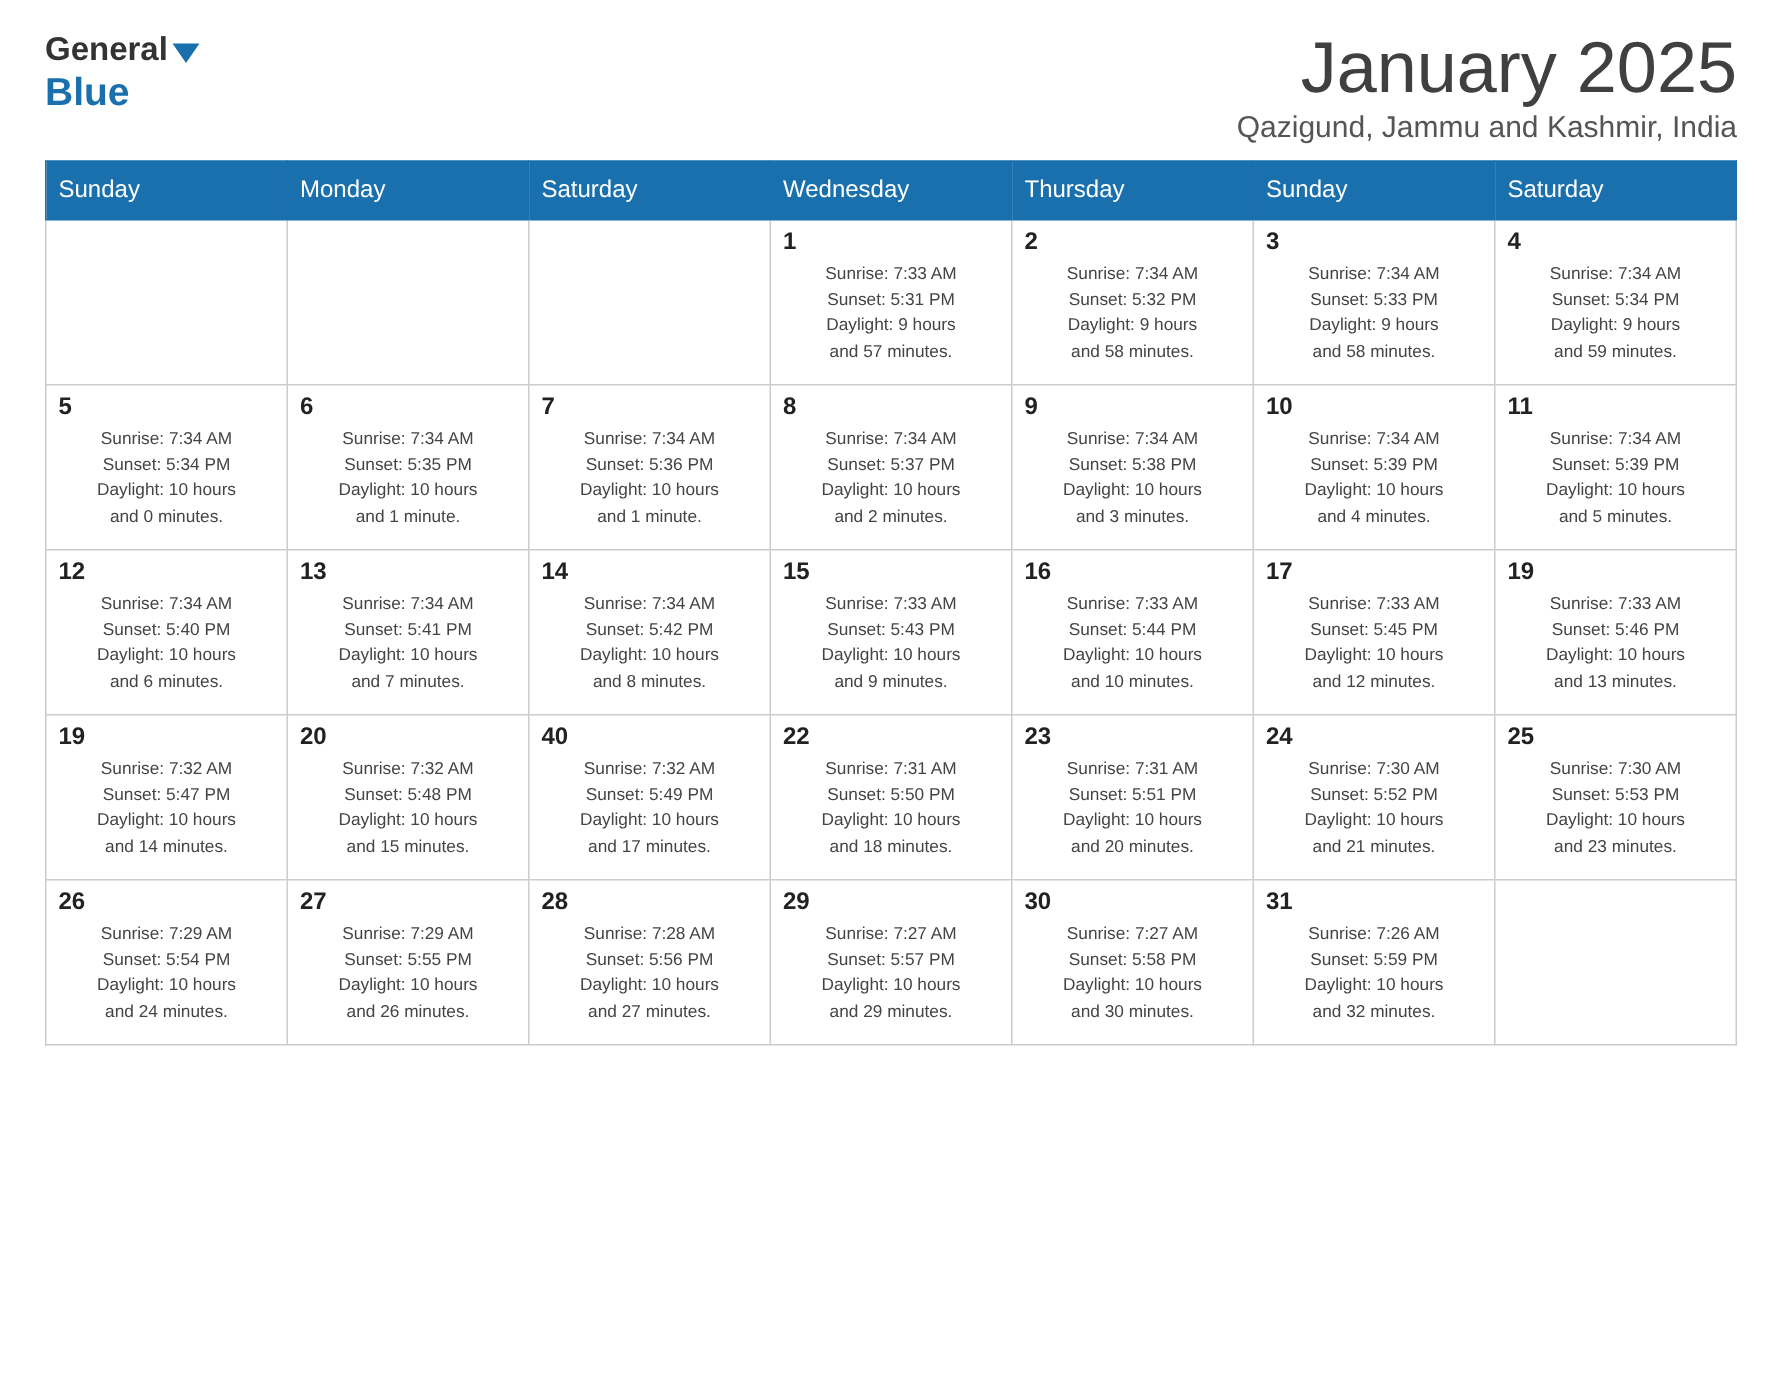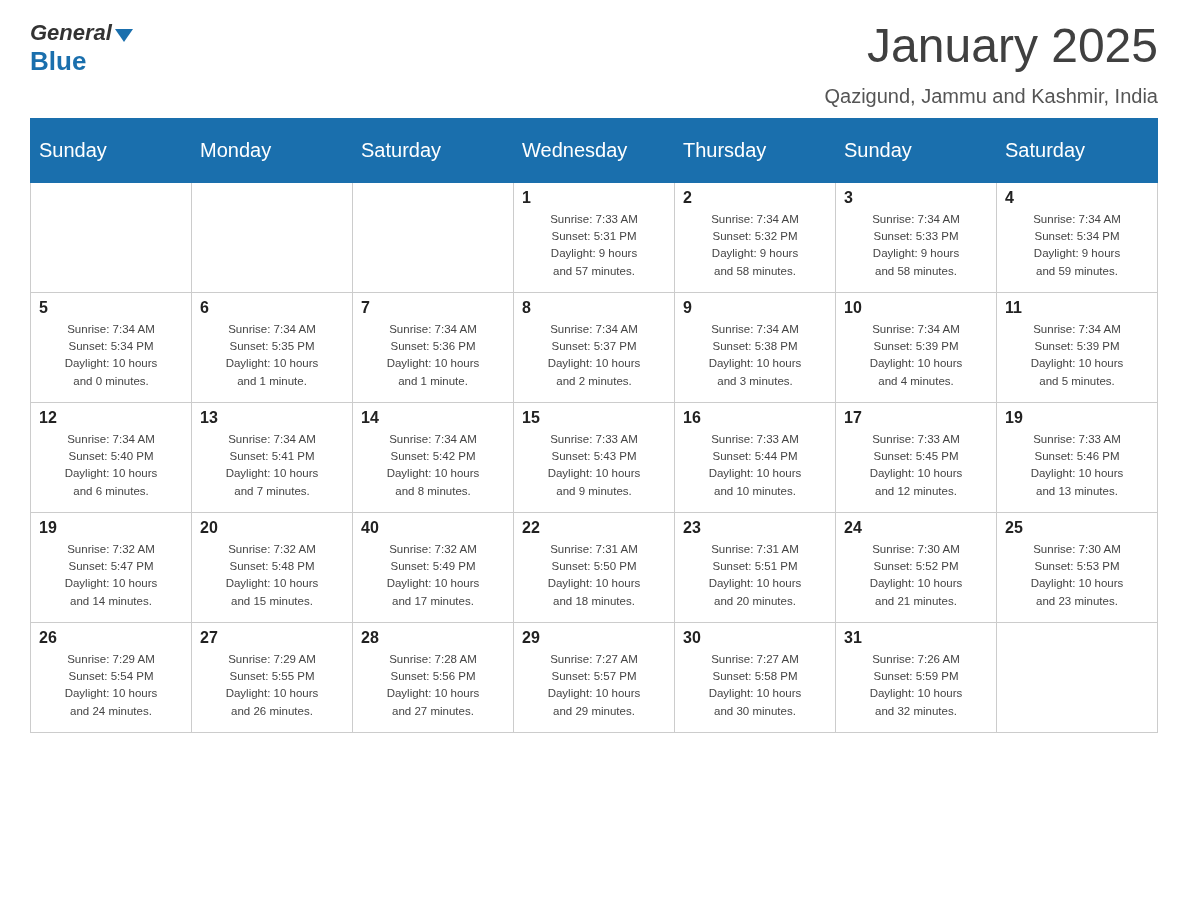--- a/index.html
+++ b/index.html
@@ -31,33 +31,33 @@
     }
     .month-title {
       font-size: 48px;
       font-weight: normal;
       color: #404040;
       line-height: 1.1;
     }
     .location-title {
       font-size: 20px;
       color: #555;
-      margin-top: 12px;
+      margin-top: 1px;
     }
     .calendar {
       width: 100%;
       border-collapse: collapse;
       margin-top: 10px;
     }
     .calendar th {
       background-color: #1a6fad;
       color: #fff;
-      padding: 20px 8px;
+      padding: 10px 8px;
       text-align: left;
-      font-size: 20px;
+      font-size: 16px;
       font-weight: normal;
       border: 1px solid #1a6fad;
     }
     .calendar td {
       border: 1px solid #ccc;
       vertical-align: top;
       padding: 6px 8px;
       width: calc(100% / 7);
       min-height: 110px;
       height: 110px;
@@ -78,21 +78,20 @@
       background: #fff;
     }
     .logo-wrapper {
       display: flex;
       flex-direction: column;
       align-items: flex-start;
     }
     .logo-row {
       display: flex;
       align-items: center;
-      font-style: italic;
     }
     .logo-triangle {
       display: inline-block;
       width: 0;
       height: 0;
       border-left: 9px solid transparent;
       border-right: 9px solid transparent;
       border-top: 13px solid #1a6fad;
       margin-left: 3px;
       margin-top: 4px;

